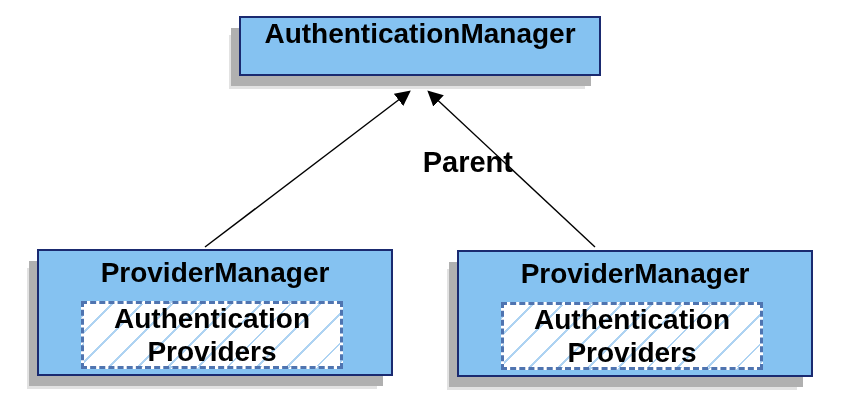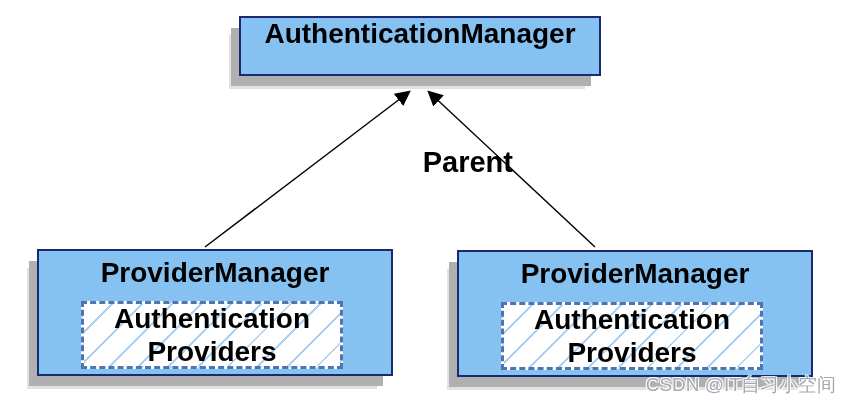--- a/index.html
+++ b/index.html
@@ -141,15 +141,14 @@
     </div>
   </div>
 
   <div class="node-box provider-box pos-right">
     <div class="provider-title">ProviderManager</div>
     <div class="inner-box">
       <span class="inner-label">Authentication Providers</span>
     </div>
   </div>
 
-  <div class="watermark">CSDN @IT自习小空间</div>
 
 </div>
 
 </body></html>

